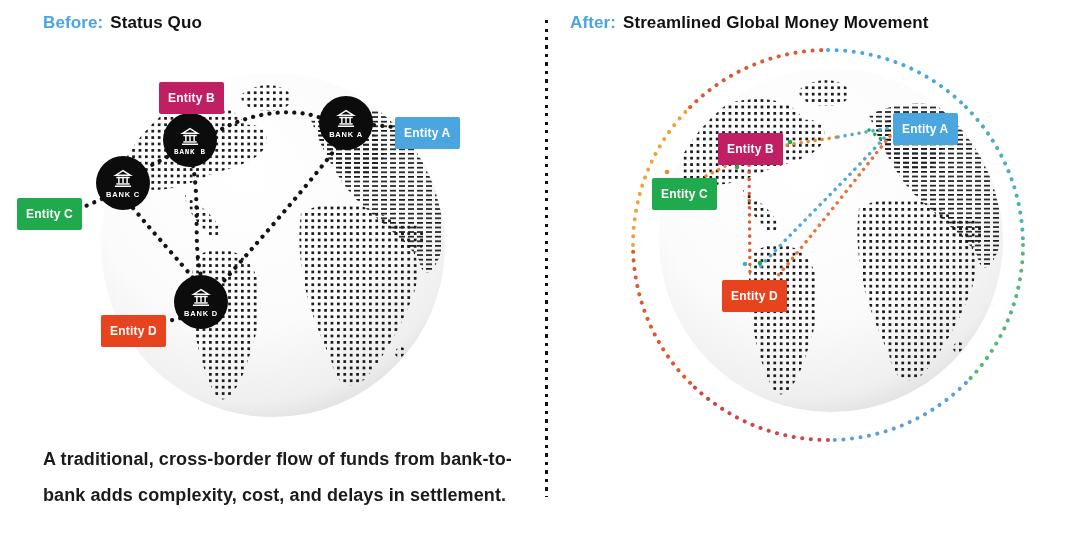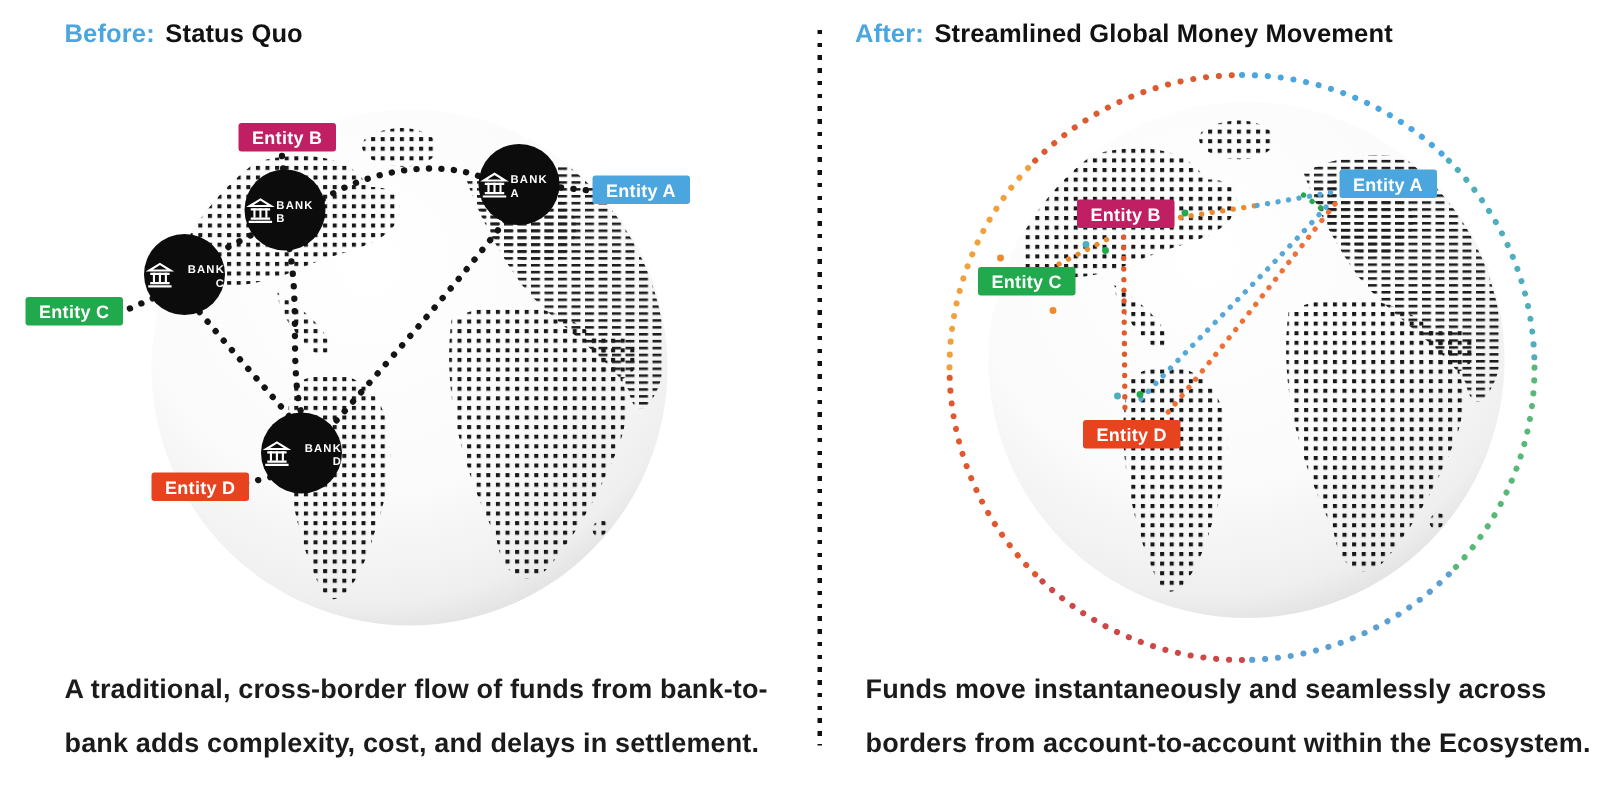--- a/index.html
+++ b/index.html
@@ -15,28 +15,28 @@
   .panel-title .prefix{color:#4BA5DF;margin-right:7px;}
   .caption{
     position:absolute;top:441px;width:502px;font-size:18px;line-height:36px;
     font-weight:600;color:#1b1b1b;letter-spacing:.1px;
   }
   .divider{
     position:absolute;left:545px;top:20px;width:3px;height:477px;
     background:repeating-linear-gradient(to bottom,#111 0 3px,transparent 3px 8.5px);
   }
   .entity-label{
-    position:absolute;height:19px;min-width:61px;box-sizing:border-box;
+    position:absolute;height:32px;min-width:61px;box-sizing:border-box;
     display:flex;align-items:center;justify-content:center;
     padding:0 9px;border-radius:2px;color:#fff;font-size:12px;font-weight:700;
     letter-spacing:.2px;white-space:nowrap;
   }
   .bank-node{
     position:absolute;width:54px;height:54px;border-radius:50%;background:#0c0c0c;
-    display:flex;flex-direction:row;align-items:center;justify-content:center;
+    display:flex;flex-direction:column;align-items:center;justify-content:center;
     color:#fff;
   }
   .bank-node .blabel{font-size:7.5px;font-weight:700;letter-spacing:.8px;margin-top:1px;}
   .bank-node svg{display:block;}
 </style>
 </head>
 <body>
 
 <div class="canvas">
 
@@ -145,21 +145,21 @@
           <line x1="5.5" y1="11.5" x2="18.5" y2="11.5"></line>
         <line x1="7.5" y1="11.5" x2="7.5" y2="17"></line>
           <line x1="12" y1="11.5" x2="12" y2="17"></line>
           <line x1="16.5" y1="11.5" x2="16.5" y2="17"></line>
         <line x1="5.5" y1="18.5" x2="18.5" y2="18.5"></line>
           <line x1="4" y1="21" x2="20" y2="21"></line>
       </g>
     </svg>
     <div class="blabel">BANK A</div>
   </div>
-  <div class="bank-node" style="left:163px;top:113px;">
+  <div class="bank-node" style="left:163px;top:113px;font-family:Liberation Mono, monospace;">
     <svg width="22" height="22" viewBox="0 0 24 24">
       <g stroke="#fff" stroke-width="1.6" fill="none" stroke-linecap="square">
         <path d="M4 9 L12 4 L20 9 Z"></path>
           <line x1="5.5" y1="11.5" x2="18.5" y2="11.5"></line>
         <line x1="7.5" y1="11.5" x2="7.5" y2="17"></line>
           <line x1="12" y1="11.5" x2="12" y2="17"></line>
           <line x1="16.5" y1="11.5" x2="16.5" y2="17"></line>
         <line x1="5.5" y1="18.5" x2="18.5" y2="18.5"></line>
           <line x1="4" y1="21" x2="20" y2="21"></line>
       </g>
@@ -199,15 +199,14 @@
   <div class="entity-label" style="left: 159px; top: 82px; background-color: rgb(192, 31, 99);">Entity B</div>
   <div class="entity-label" style="left: 17px; top: 198px; background-color: rgb(33, 169, 77);">Entity C</div>
   <div class="entity-label" style="left: 101px; top: 315px; background-color: rgb(232, 67, 31);">Entity D</div>
 
   <div class="entity-label" style="left: 893px; top: 113px; background-color: rgb(75, 165, 223);">Entity A</div>
   <div class="entity-label" style="left: 718px; top: 133px; background-color: rgb(192, 31, 99);">Entity B</div>
   <div class="entity-label" style="left: 652px; top: 178px; background-color: rgb(33, 169, 77);">Entity C</div>
   <div class="entity-label" style="left: 722px; top: 280px; background-color: rgb(232, 67, 31);">Entity D</div>
 
   <div class="caption" style="left:43px;">A traditional, cross-border flow of funds from bank-to-bank adds complexity, cost, and delays in settlement.</div>
-  <div class="caption" style="left:577px;">Funds move instantaneously and seamlessly across borders from account-to-account within the Ecosystem.</div>
 
 </div>
 
 </body></html>

